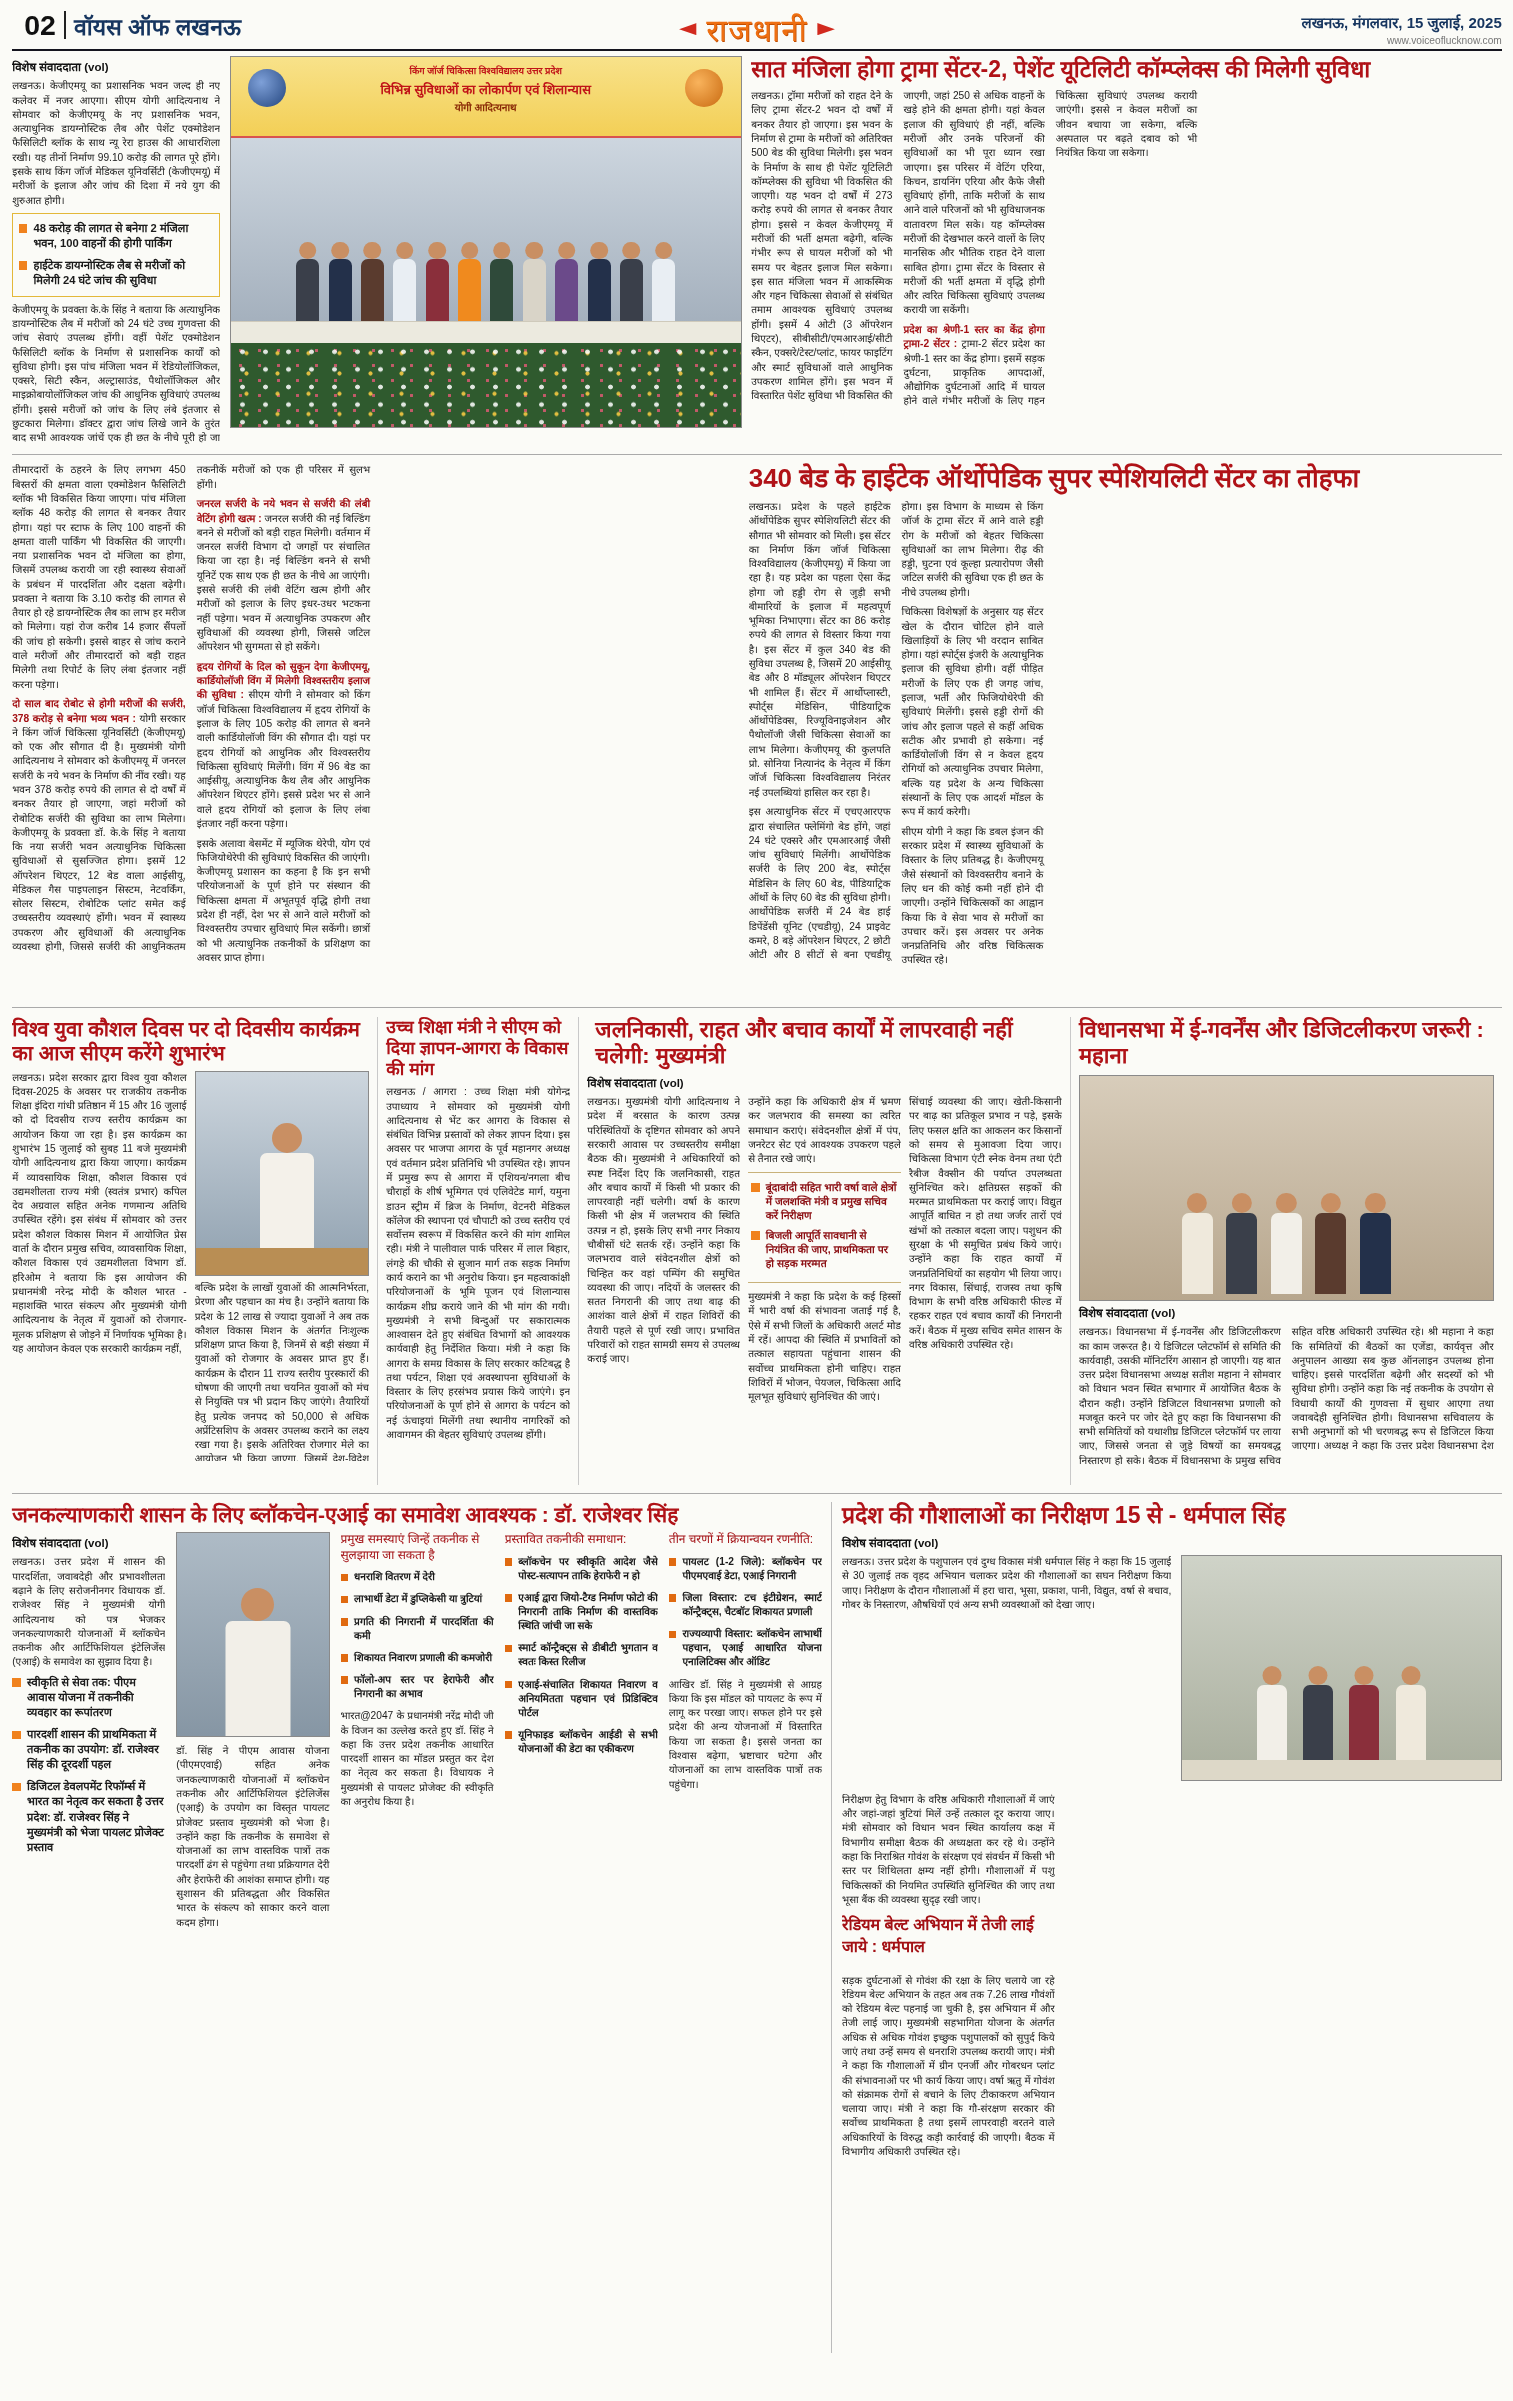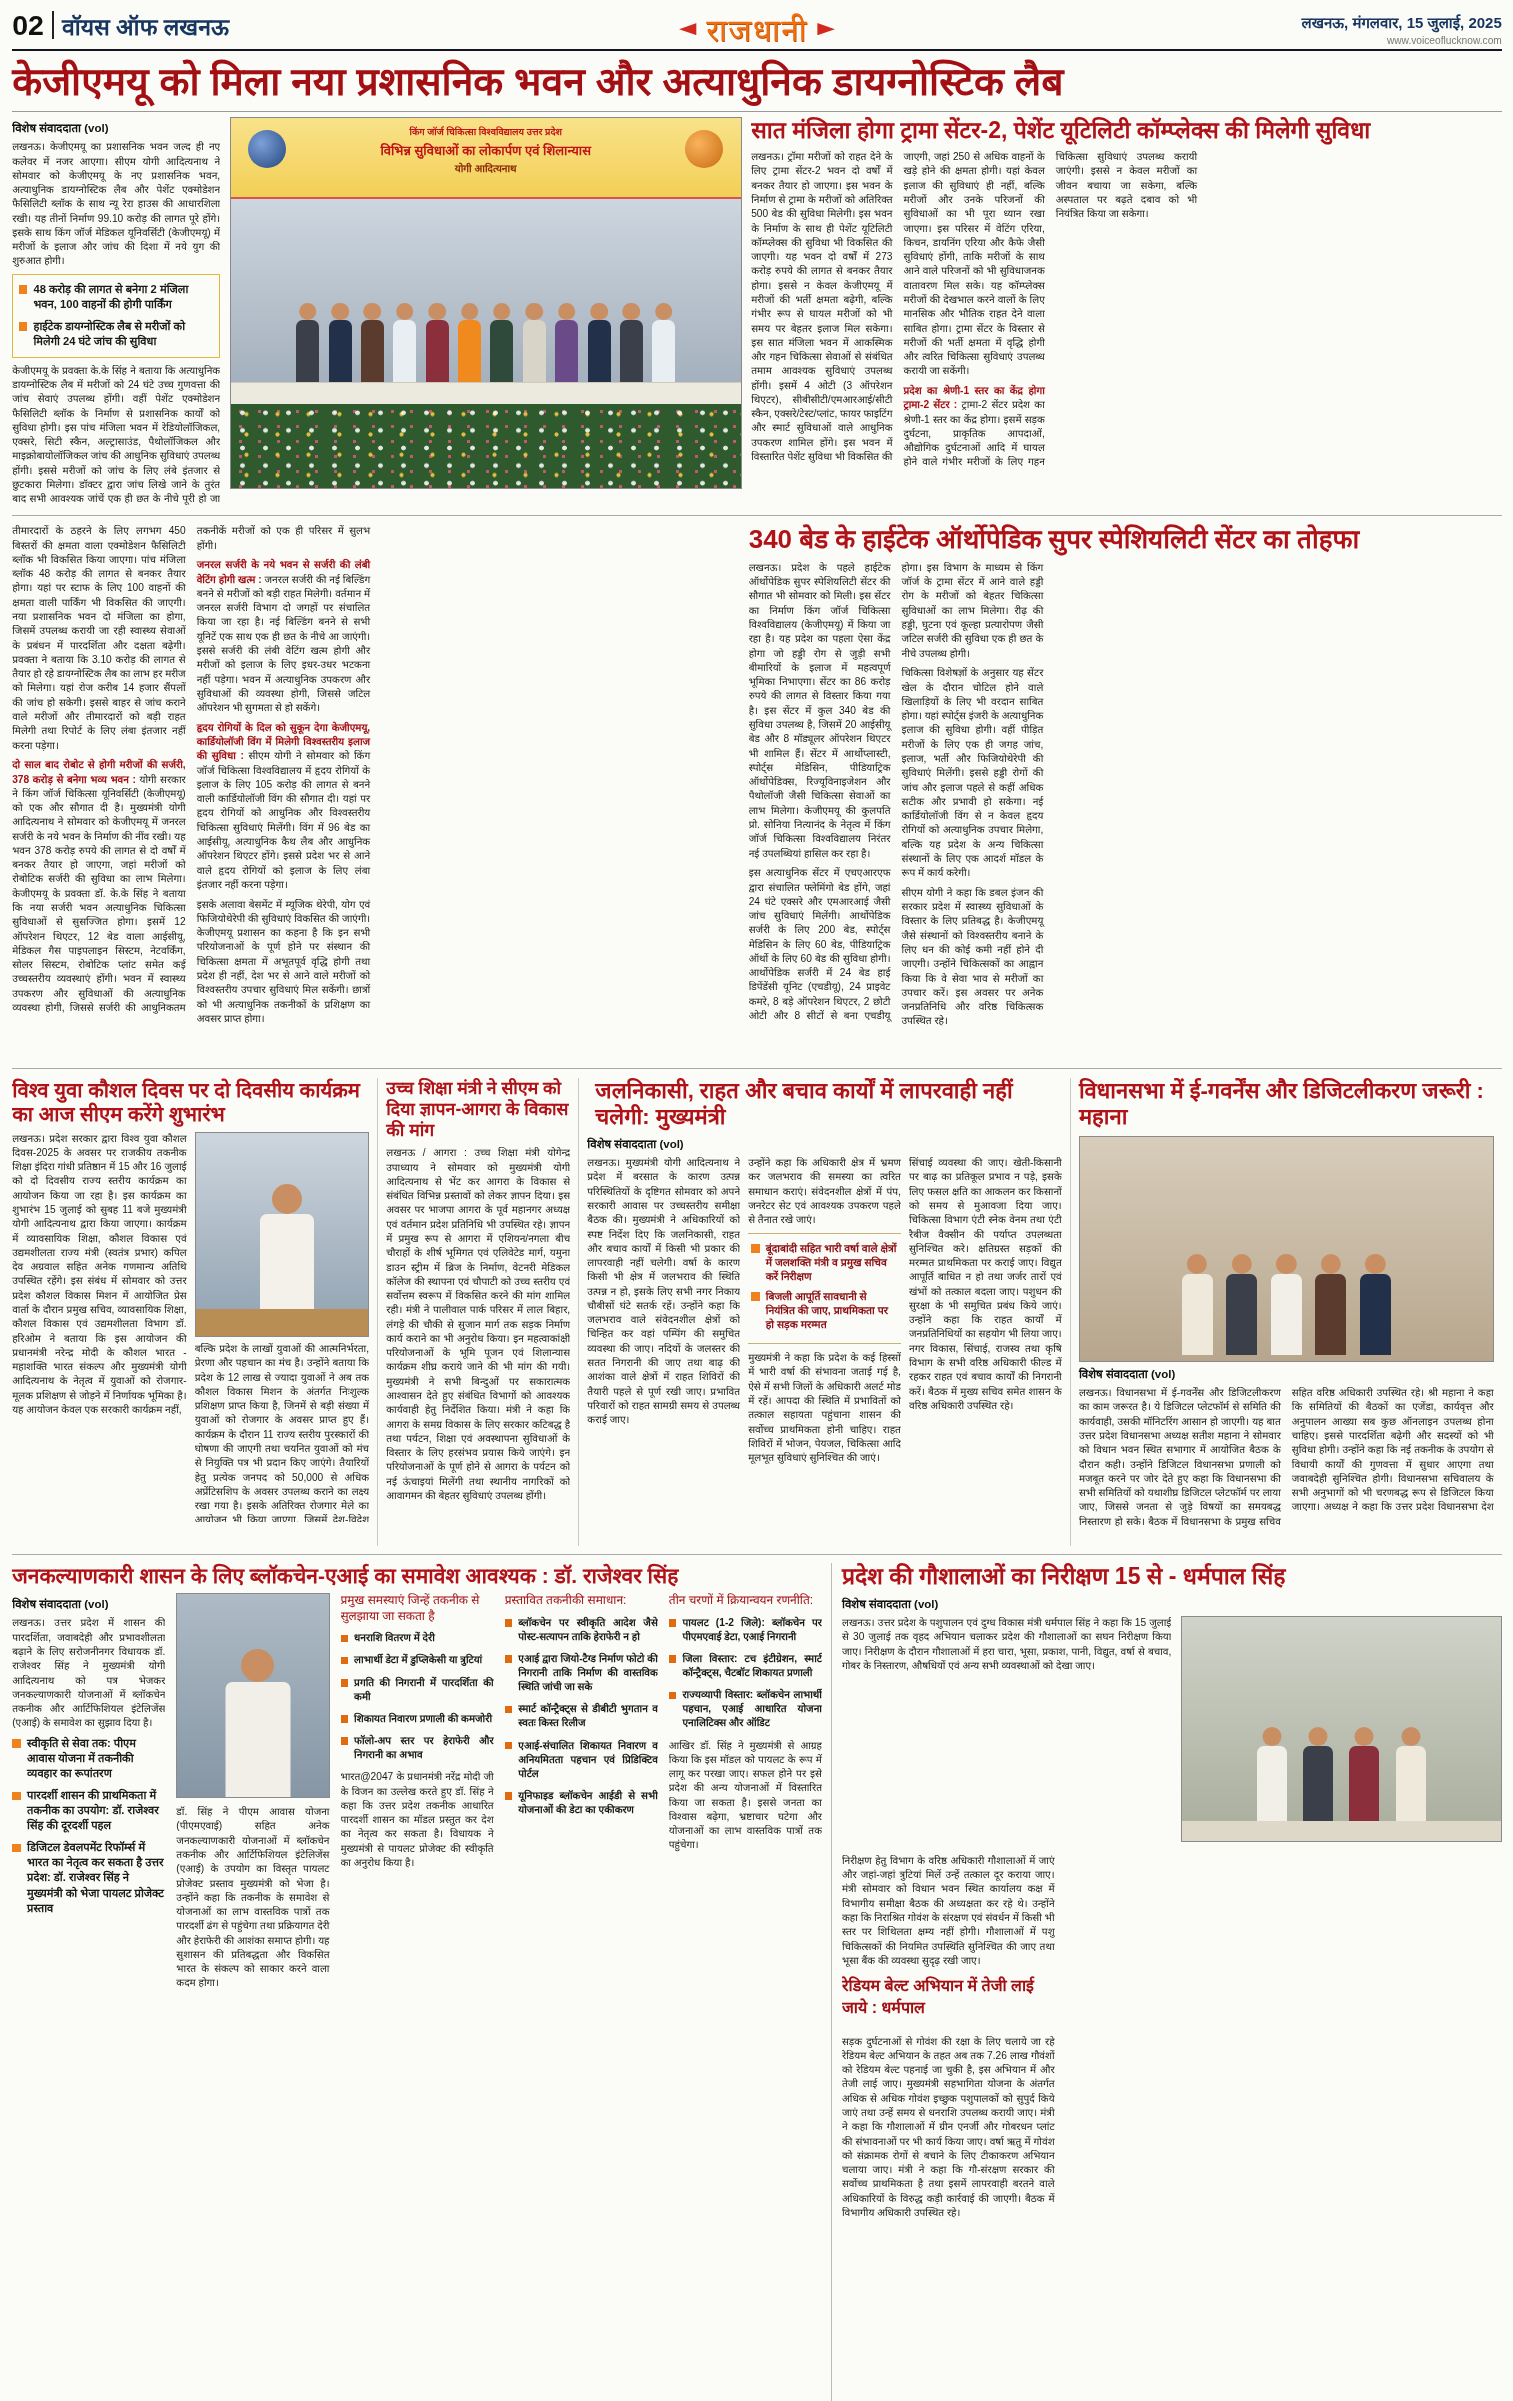--- a/index.html
+++ b/index.html
@@ -1,21 +1,21 @@
 <!DOCTYPE html>
 <html lang="hi" style="font-size:11px"><head>
 <meta charset="utf-8">
 <style>
   html,body{margin:0;padding:0;background:#d8d8d4;}
   .page{position:relative;width:1514px;height:2401px;margin:0 auto;background:#fbfbf7;
         font-family:"Liberation Sans","DejaVu Sans",sans-serif;color:#1a1a1a;
         box-sizing:border-box;padding:6.8px 12.2px;overflow:hidden;}
   
   .masthead{position:relative;height:42px;border-bottom:2px solid #15151f;}
-  .mh-left{position:absolute;left:0;top:4.1px;display:flex;align-items:baseline;gap:8.1px;}
+  .mh-left{position:absolute;left:12px;top:4.1px;display:flex;align-items:baseline;gap:8.1px;}
   .mh-pageno{font-size:28.5px;font-weight:bold;color:#111;border-right:2px solid #222;padding-right:8.1px;line-height:1;}
   .mh-paper{font-size:23px;font-weight:bold;color:#16355f;line-height:1.1;}
   .mh-center{position:absolute;left:50%;top:1.4px;transform:translateX(-50%);display:flex;align-items:center;gap:9.5px;}
   .mh-brand{font-size:31px;font-weight:normal;color:#ee6f12;letter-spacing:1.4px;text-shadow:0.7px 0.7px 0 #c14d00;text-align:center;}
   .pennant{display:inline-block;width:17.6px;height:12.2px;background:#d22a1e;clip-path:polygon(0 0,100% 50%,0 100%);}
   .pennant.flip{transform:scaleX(-1);}
   .mh-right{position:absolute;right:0;top:5.4px;text-align:right;}
   .mh-date{font-size:15px;font-weight:bold;color:#16355f;}
   .mh-web{font-size:10.2px;color:#777;margin-top:2.7px;}
   
@@ -134,21 +134,20 @@
       <span class="pennant flip"></span>
       <span class="mh-brand">राजधानी</span>
       <span class="pennant"></span>
     </div>
     <div class="mh-right">
       <div class="mh-date">लखनऊ, मंगलवार, 15 जुलाई, 2025</div>
       <div class="mh-web">www.voiceoflucknow.com</div>
     </div>
   </header>
 
-  <h1 class="lead-headline">केजीएमयू को मिला नया प्रशासनिक भवन और अत्याधुनिक डायग्नोस्टिक लैब</h1>
 
   <div class="region1">
     <div class="lead-left">
       <div class="byline">विशेष संवाददाता (vol)</div>
       <p class="body">लखनऊ। केजीएमयू का प्रशासनिक भवन जल्द ही नए कलेवर में नजर आएगा। सीएम योगी आदित्यनाथ ने सोमवार को केजीएमयू के नए प्रशासनिक भवन, अत्याधुनिक डायग्नोस्टिक लैब और पेशेंट एक्मोडेशन फैसिलिटी ब्लॉक के साथ न्यू रेरा हाउस की आधारशिला रखी। यह तीनों निर्माण 99.10 करोड़ की लागत पूरे होंगे। इसके साथ किंग जॉर्ज मेडिकल यूनिवर्सिटी (केजीएमयू) में मरीजों के इलाज और जांच की दिशा में नये युग की शुरुआत होगी।</p>
       <div class="bullet-box">
         <div class="bullet-row">
           <span class="sq"></span>
           <span>48 करोड़ की लागत से बनेगा 2 मंजिला भवन, 100 वाहनों की होगी पार्किंग</span>
         </div>

